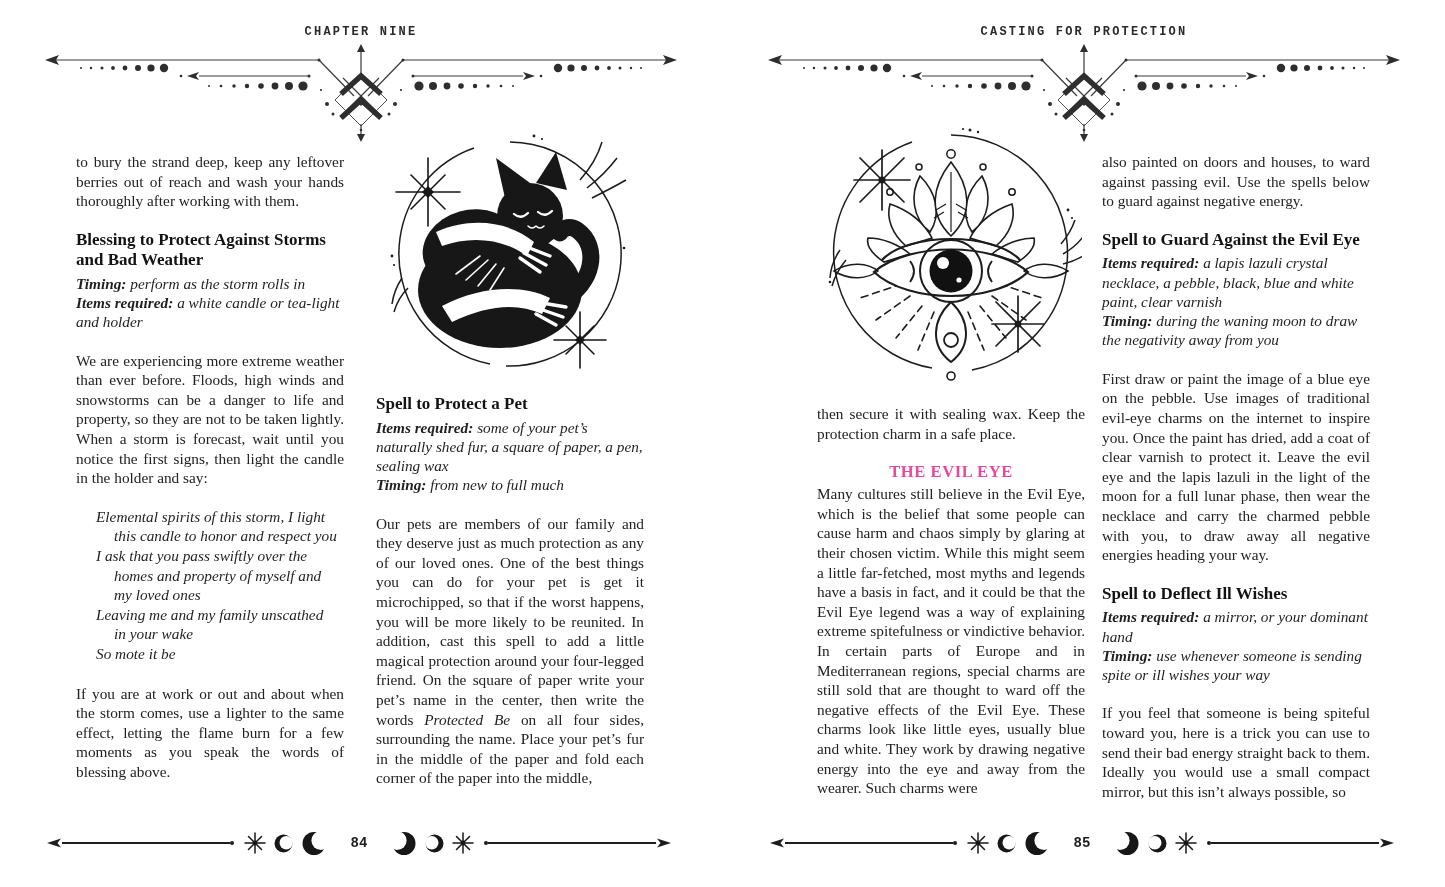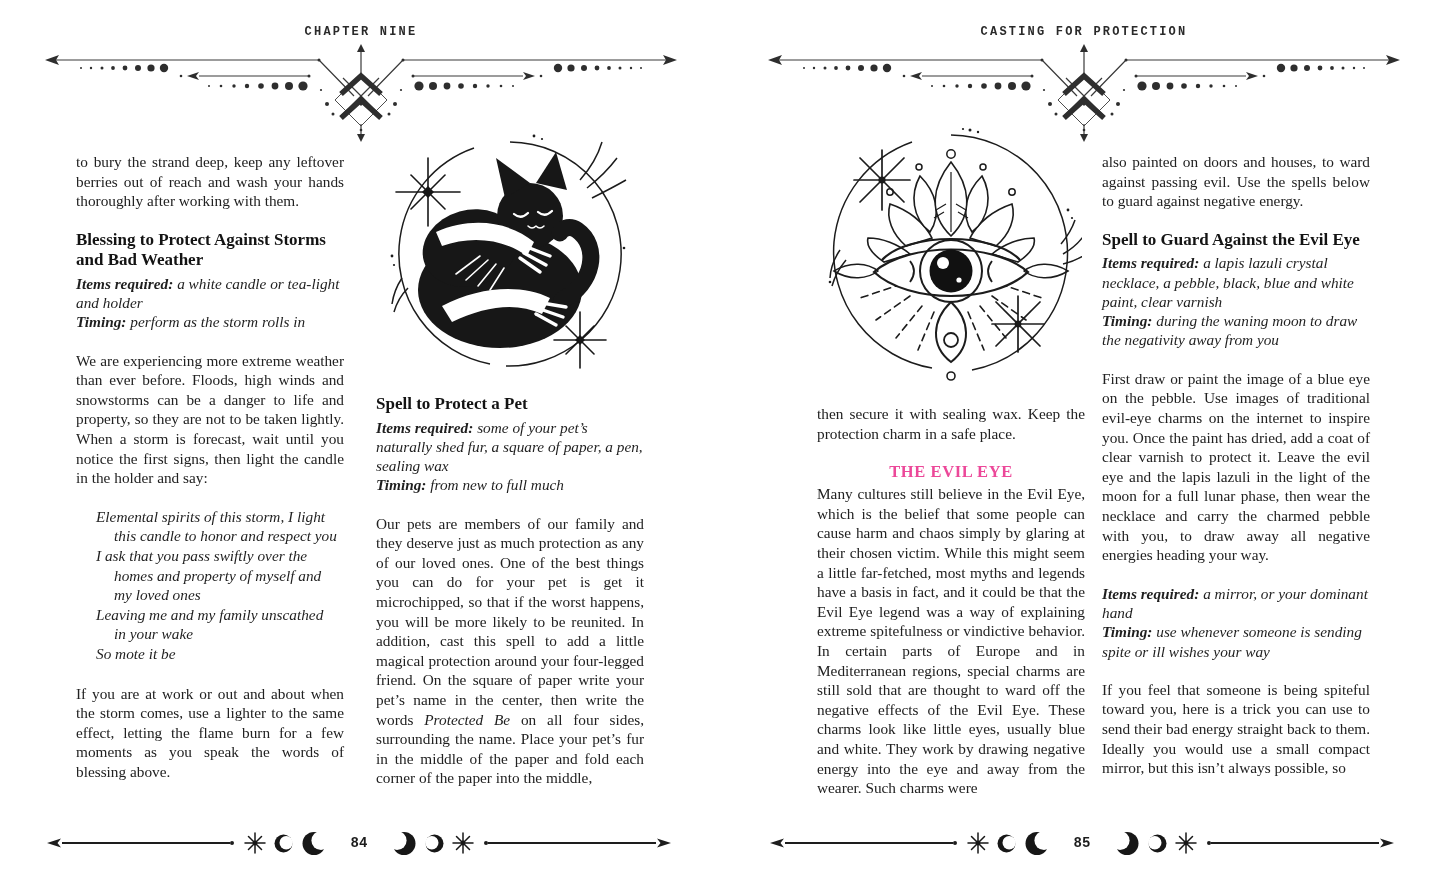--- a/index.html
+++ b/index.html
@@ -149,22 +149,22 @@
         <circle cx="378" cy="42" r="4.6"></circle>
     </g>
   </svg>
 
   <div class="columns">
 
     <section class="col" style="padding-top:152px">
       <p class="body">to bury the strand deep, keep any leftover berries out of reach and wash your hands thoroughly after working with them.</p>
       <h3 class="spell-heading">Blessing to Protect Against Storms and Bad Weather</h3>
       <div class="spell-meta">
+        <p class="meta"><span class="meta-label">Timing:</span> <span>perform as the storm rolls in</span></p>
         <p class="meta"><span class="meta-label">Items required:</span> <span>a white candle or tea-light and holder</span></p>
-        <p class="meta"><span class="meta-label">Timing:</span> <span>perform as the storm rolls in</span></p>
       </div>
       <p class="body">We are experiencing more extreme weather than ever before. Floods, high winds and snowstorms can be a danger to life and property, so they are not to be taken lightly. When a storm is forecast, wait until you notice the first signs, then light the candle in the holder and say:</p>
       <div class="verse">
         <span class="vline">Elemental spirits of this storm, I light</span>
         <span class="vline ind">this candle to honor and respect you</span>
         <span class="vline">I ask that you pass swiftly over the</span>
         <span class="vline ind">homes and property of myself and</span>
         <span class="vline ind">my loved ones</span>
         <span class="vline">Leaving me and my family unscathed</span>
         <span class="vline ind">in your wake</span>
@@ -448,20 +448,21 @@
     </section>
 
     <section class="col" style="padding-top:152px">
       <p class="body">also painted on doors and houses, to ward against passing evil. Use the spells below to guard against negative energy.</p>
       <h3 class="spell-heading">Spell to Guard Against the Evil Eye</h3>
       <div class="spell-meta">
         <p class="meta"><span class="meta-label">Items required:</span> <span>a lapis lazuli crystal necklace, a pebble, black, blue and white paint, clear varnish</span></p>
         <p class="meta"><span class="meta-label">Timing:</span> <span>during the waning moon to draw the negativity away from you</span></p>
       </div>
       <p class="body">First draw or paint the image of a blue eye on the pebble. Use images of traditional evil-eye charms on the internet to inspire you. Once the paint has dried, add a coat of clear varnish to protect it. Leave the evil eye and the lapis lazuli in the light of the moon for a full lunar phase, then wear the necklace and carry the charmed pebble with you, to draw away all negative energies heading your way.</p>
+      <h3 class="spell-heading">Spell to Deflect Ill Wishes</h3>
       <div class="spell-meta">
         <p class="meta"><span class="meta-label">Items required:</span> <span>a mirror, or your dominant hand</span></p>
         <p class="meta"><span class="meta-label">Timing:</span> <span>use whenever someone is sending spite or ill wishes your way</span></p>
       </div>
       <p class="body">If you feel that someone is being spiteful toward you, here is a trick you can use to send their bad energy straight back to them. Ideally you would use a small compact mirror, but this isn’t always possible, so</p>
     </section>
   </div>
 
   <div class="footer">
     <div class="rule-arrow">

